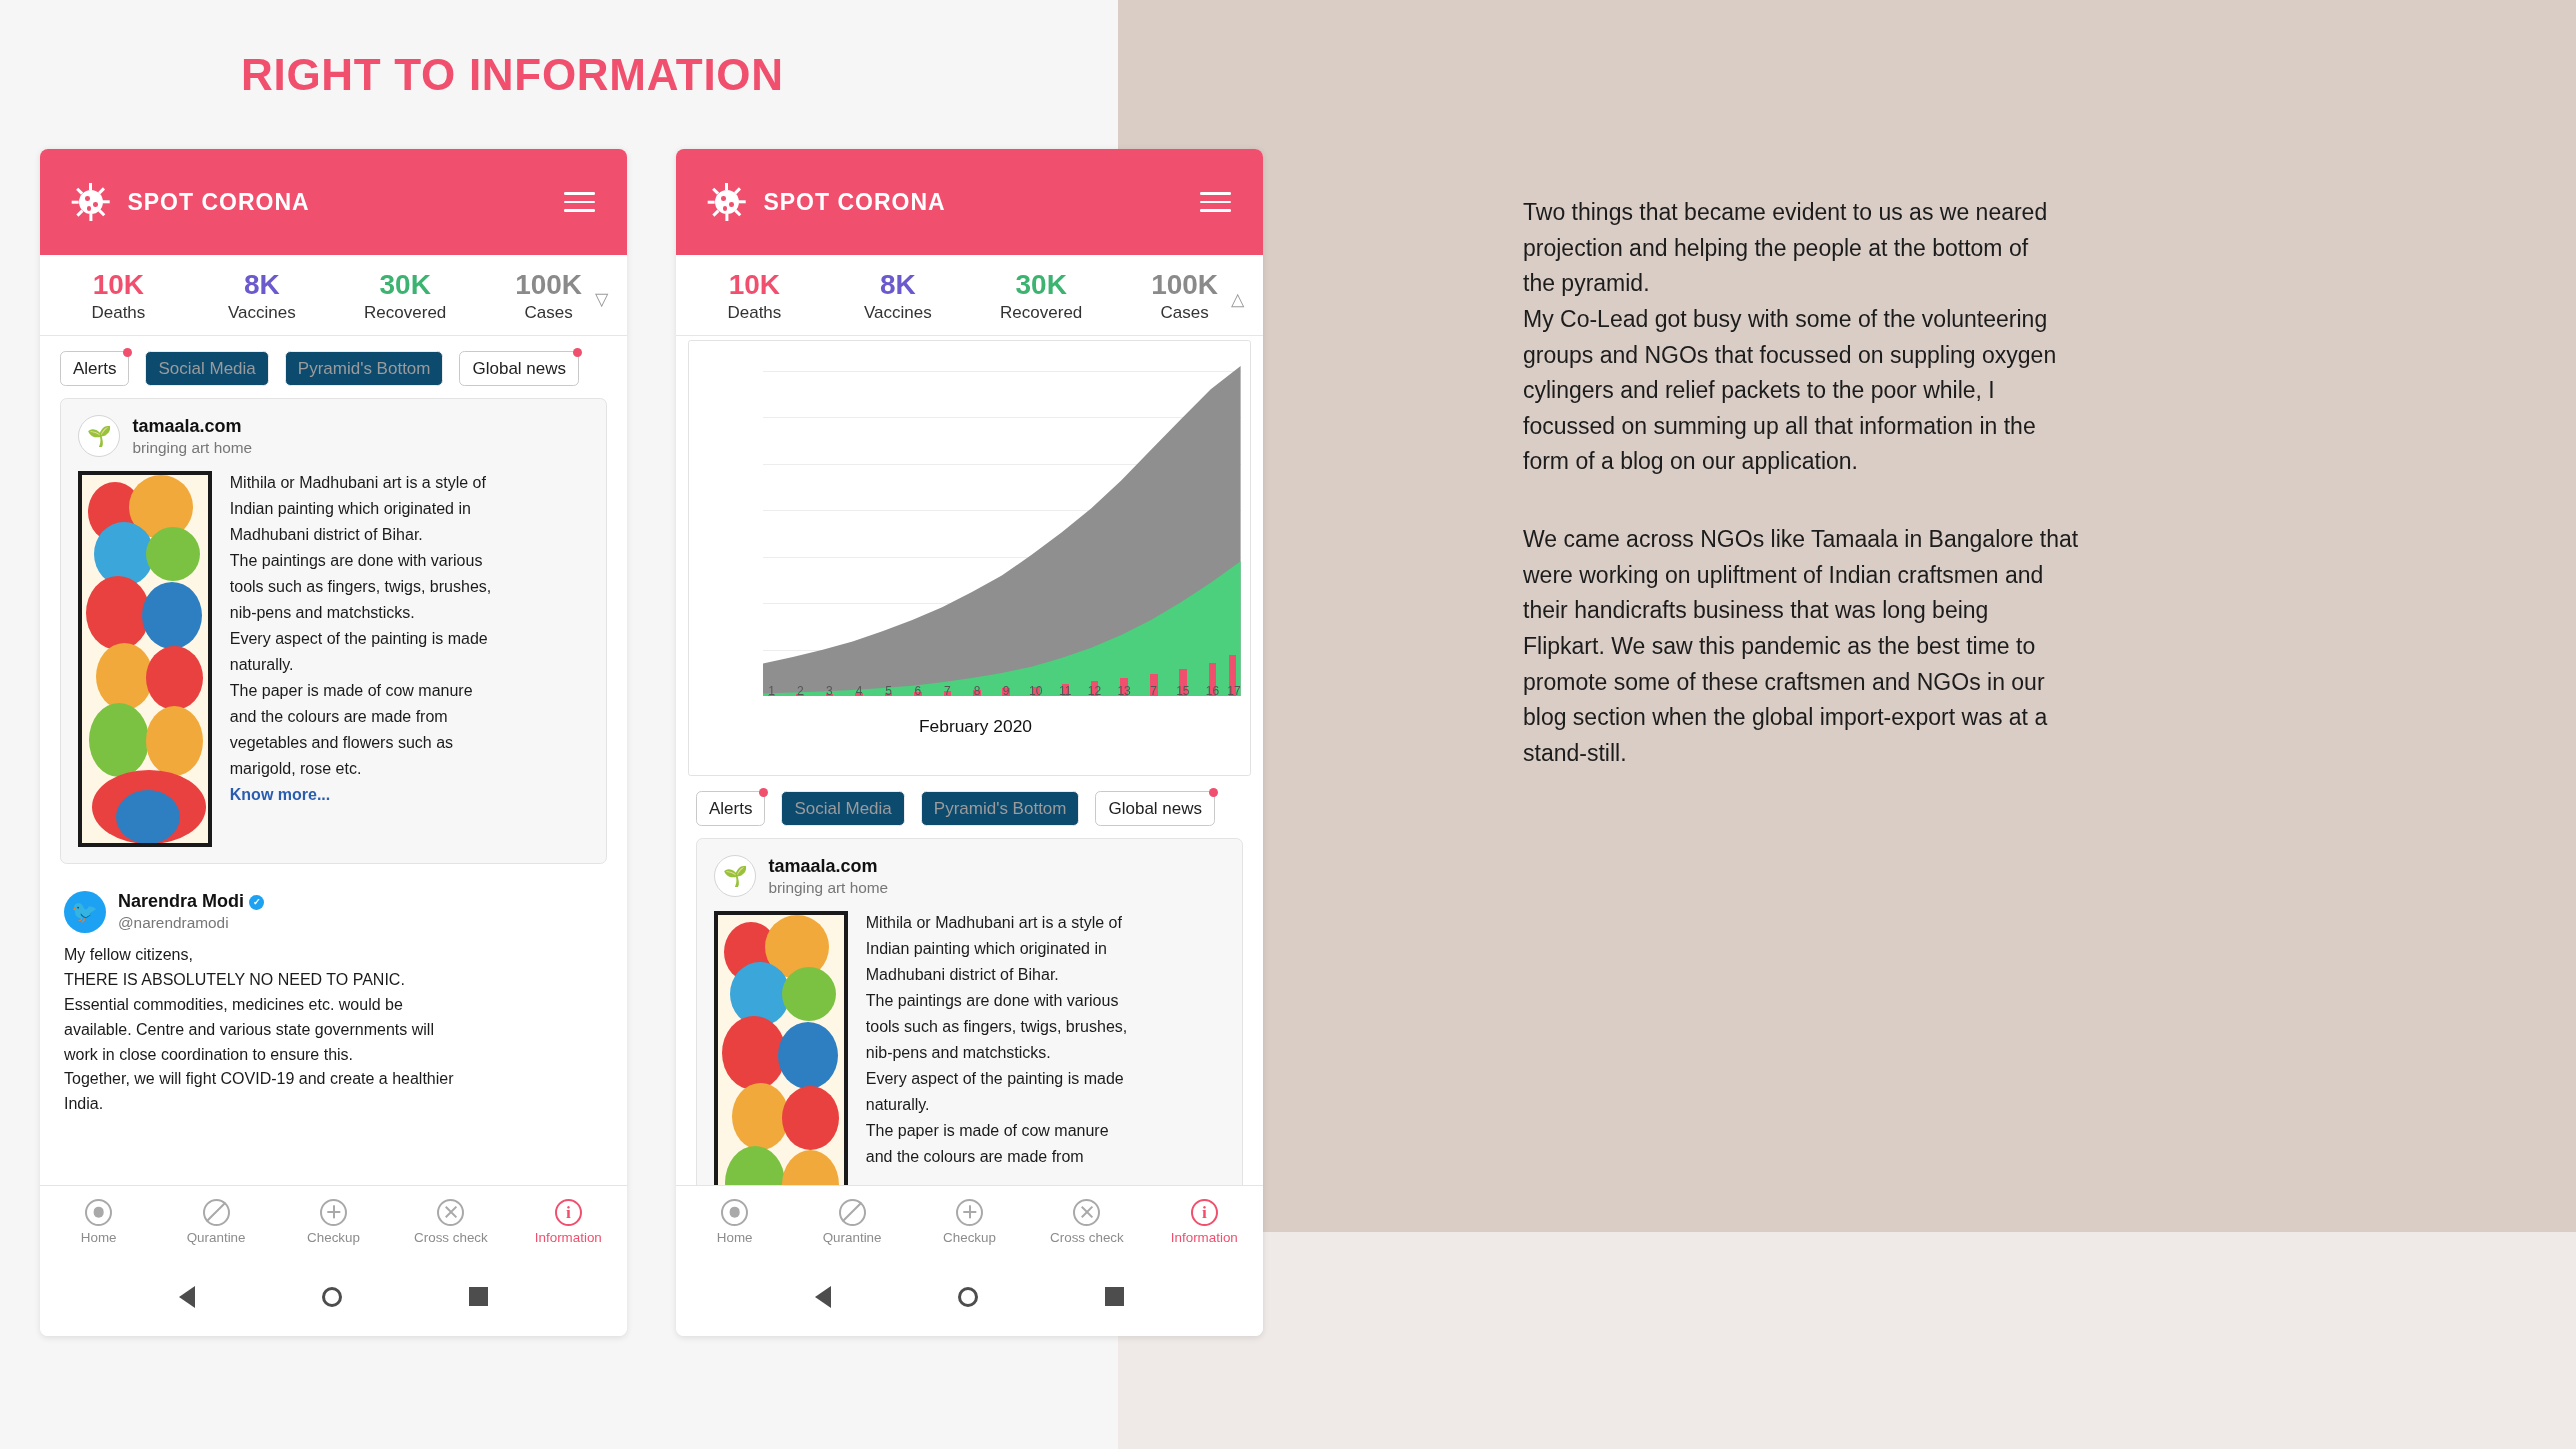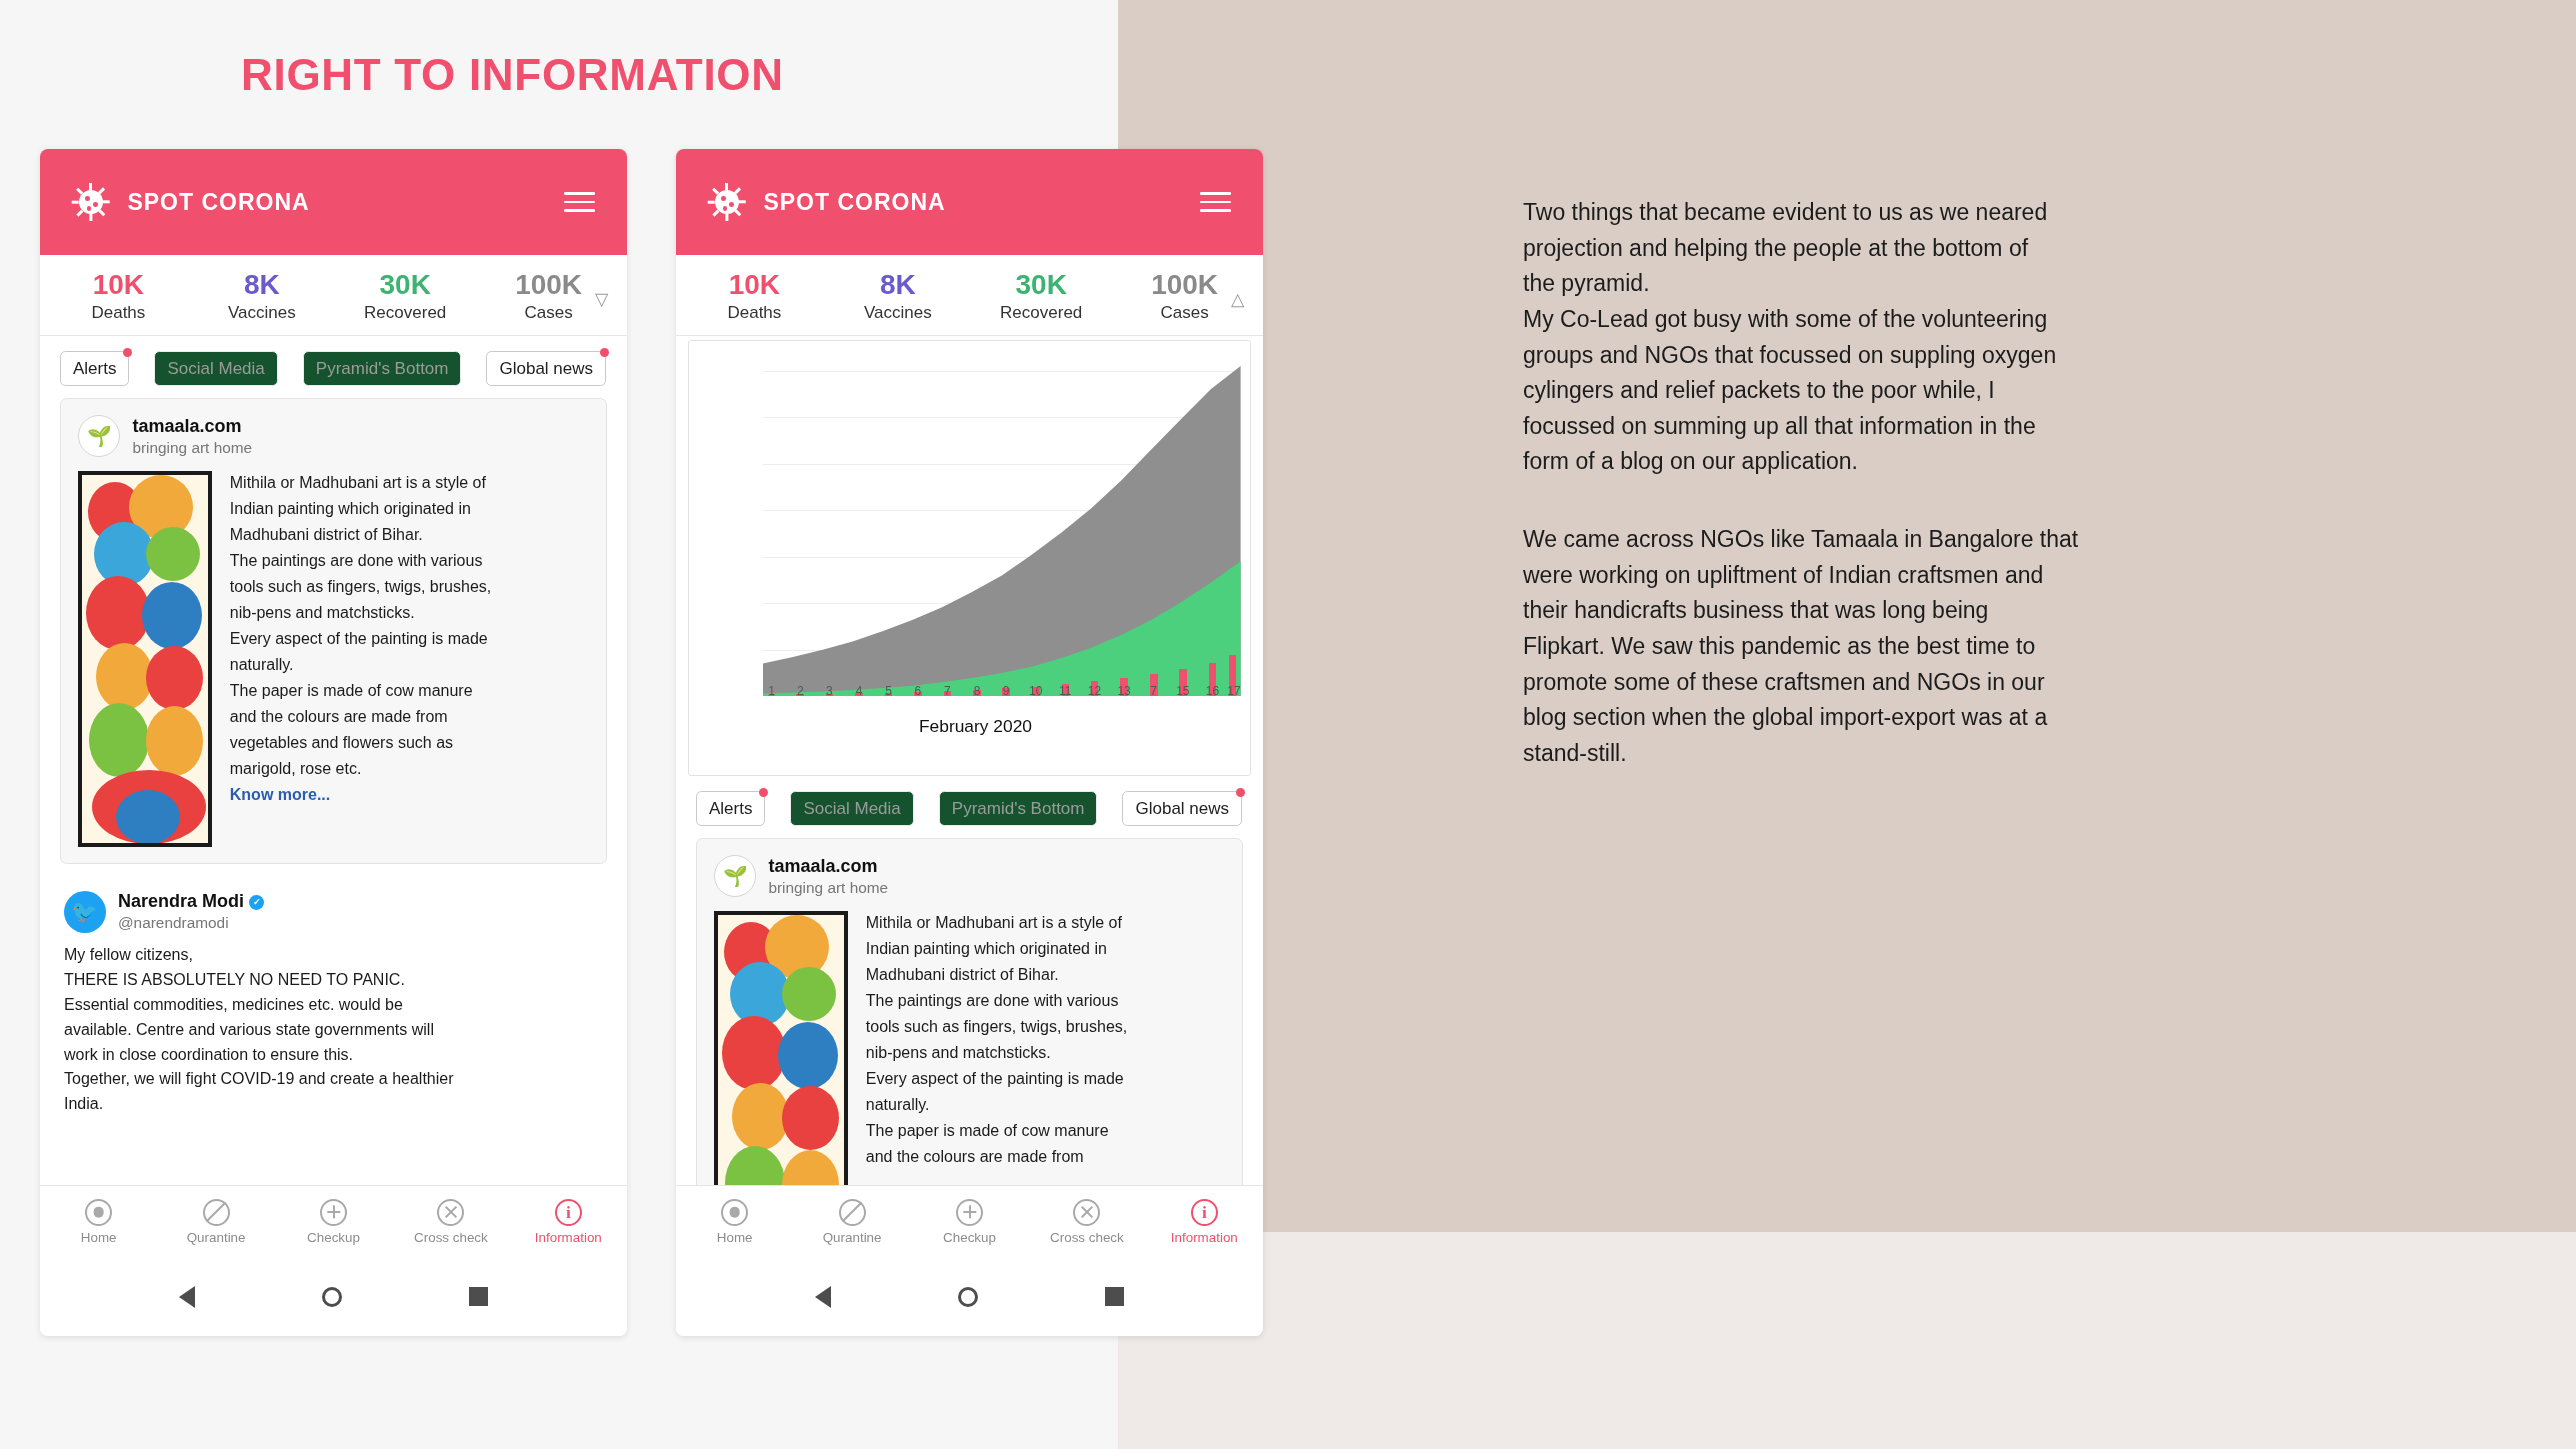--- a/index.html
+++ b/index.html
@@ -111,36 +111,36 @@
   .stat-arrow {
     position: absolute;
     right: 12px; top: 19px;
     font-size: 17.4px;
     color: #9a9a9a;
   }
 
   
   .tabs-row {
     display: flex;
-    gap: 25px;
+    gap: 16px;
     padding: 14.8px 14.8px 12px 20px;
     align-items: flex-end;
   }
   .tab {
     position: relative;
     padding: 6.7px 12px;
     border-radius: 5.4px;
     font-size: 17px;
     background: #ffffff;
     border: 0.7px solid #c9c9c9;
     color: #222;
     white-space: nowrap;
   }
   .tab.muted {
-    background: #14532d;
+    background: #0c4a6e;
     border-color: #ececec;
     color: #9b9b9b;
   }
   .tab .badge {
     position: absolute;
     top: -4px; right: -4px;
     width: 9.4px; height: 9.4px;
     border-radius: 50%;
     background: #f0506e;
   }

